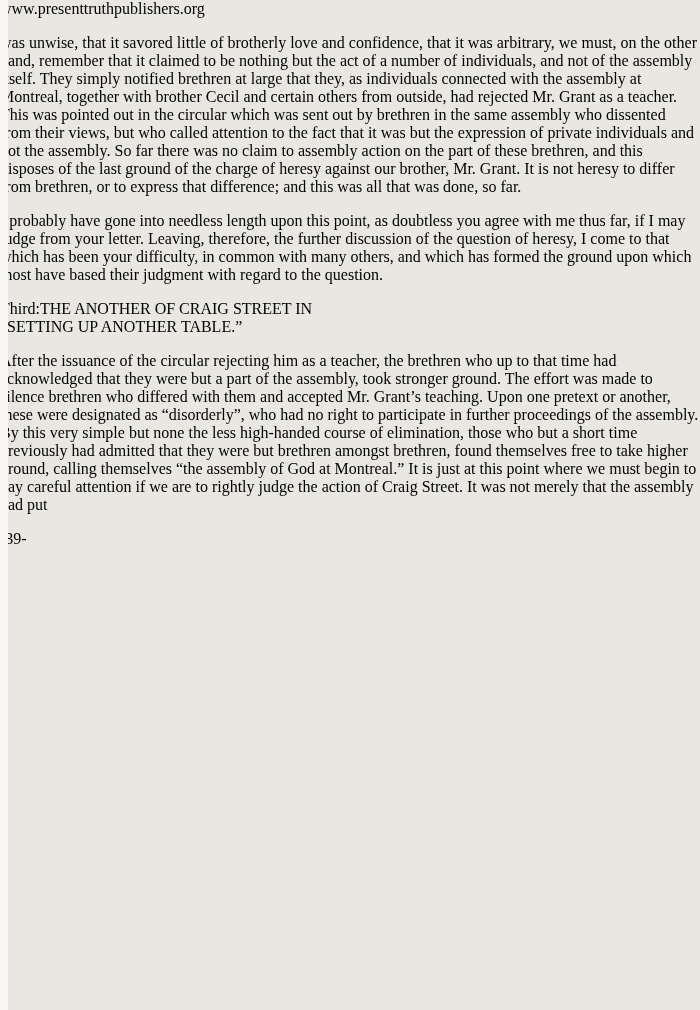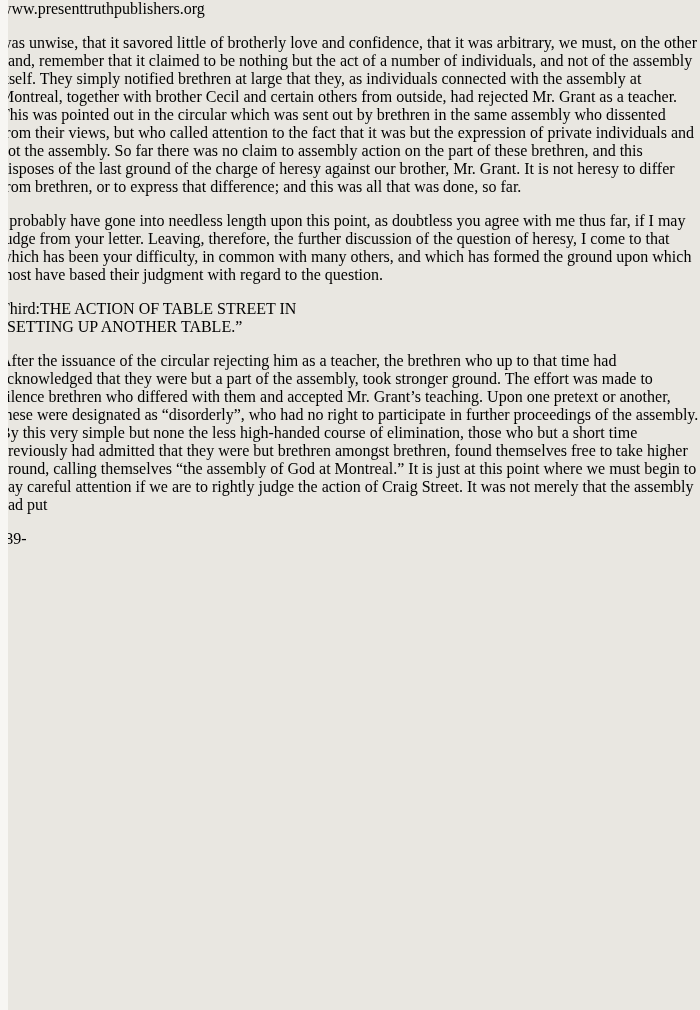--- a/index.html
+++ b/index.html
@@ -101,21 +101,21 @@
   <div class="watermark">www.presenttruthpublishers.org</div>
 
   <main class="content">
 
     <p class="para">was unwise, that it savored little of brotherly love and confidence, that it was arbitrary, we must, on the other hand, remember that it claimed to be nothing but the act of a number of individuals, and not of the assembly itself. They simply notified brethren at large that they, as individuals connected with the assembly at Montreal, together with brother Cecil and certain others from outside, had rejected Mr. Grant as a teacher. This was pointed out in the circular which was sent out by brethren in the same assembly who dissented from their views, but who called attention to the fact that it was but the expression of private individuals and not the assembly. So far there was no claim to assembly action on the part of these brethren, and this disposes of the last ground of the charge of heresy against our brother, Mr. Grant. It is not heresy to differ from brethren, or to express that difference; and this was all that was done, so far.</p>
 
     <p class="para indent gap">I probably have gone into needless length upon this point, as doubtless you agree with me thus far, if I may judge from your letter. Leaving, therefore, the further discussion of the question of heresy, I come to that which has been your difficulty, in common with many others, and which has formed the ground upon which most have based their judgment with regard to the question.</p>
 
     <div class="heading">
       <div class="line">
-        <span class="hprefix">Third:</span><span>THE ACTION OF TABLE STREET IN</span>
+        <span class="hprefix">Third:</span><span>THE ANOTHER OF CRAIG STREET IN</span>
       </div>
       <div class="line line2">“SETTING UP ANOTHER TABLE.”</div>
     </div>
 
     <p class="para indent">After the issuance of the circular rejecting him as a teacher, the brethren who up to that time had acknowledged that they were but a part of the assembly, took stronger ground. The effort was made to silence brethren who differed with them and accepted Mr. Grant’s teaching. Upon one pretext or another, these were designated as “disorderly”, who had no right to participate in further proceedings of the assembly. By this very simple but none the less high-handed course of elimination, those who but a short time previously had admitted that they were but brethren amongst brethren, found themselves free to take higher ground, calling themselves “the assembly of God at Montreal.” It is just at this point where we must begin to pay careful attention if we are to rightly judge the action of Craig Street. It was not merely that the assembly had put</p>
 
     <div class="pagenum">-39-</div>
 
   </main>
 

